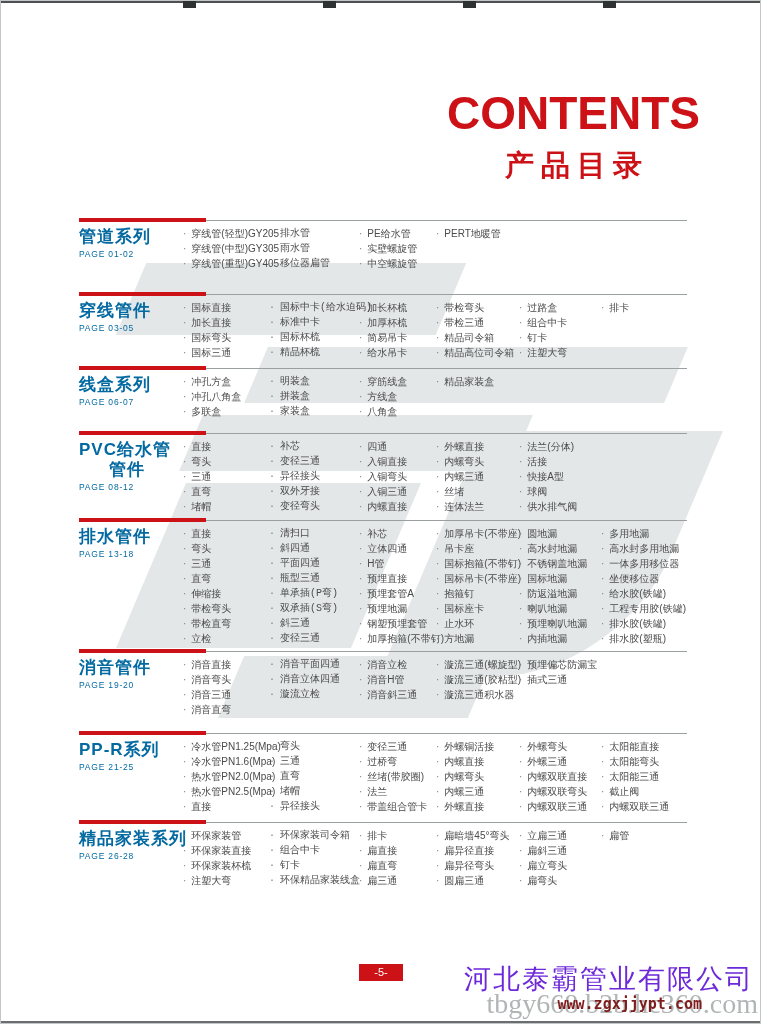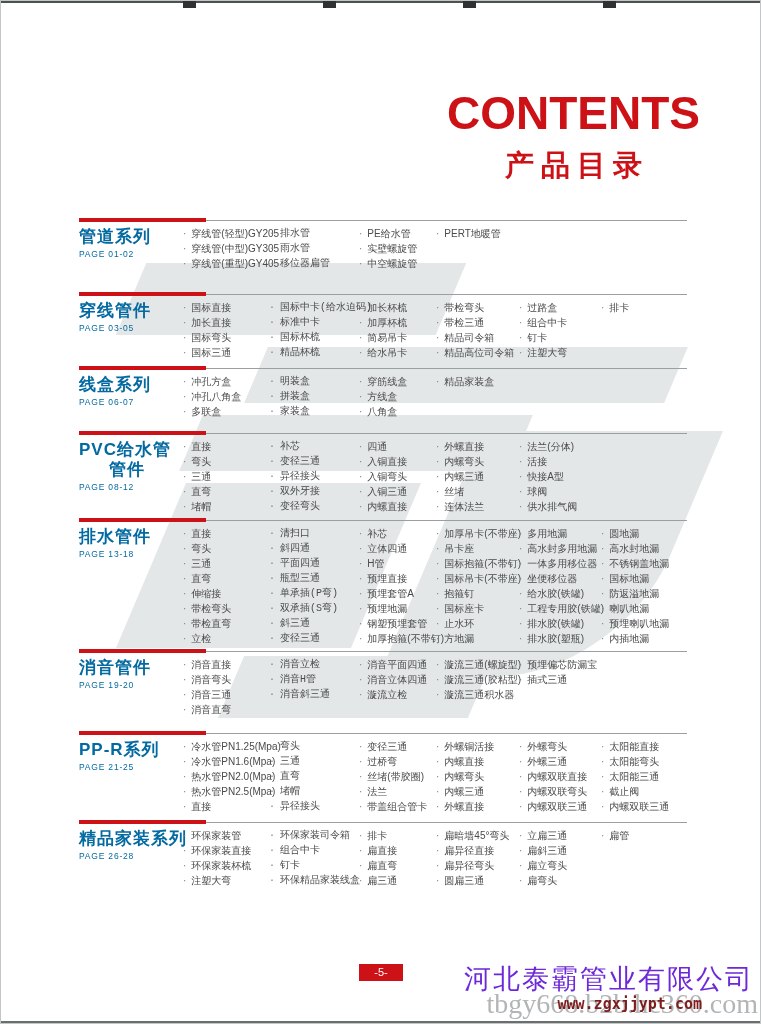--- a/index.html
+++ b/index.html
@@ -277,67 +277,67 @@
             <div class="toc-item">加厚吊卡(不带座)</div>
             <div class="toc-item">吊卡座</div>
             <div class="toc-item">国标抱箍(不带钉)</div>
             <div class="toc-item">国标吊卡(不带座)</div>
             <div class="toc-item">抱箍钉</div>
             <div class="toc-item">国标座卡</div>
             <div class="toc-item">止水环</div>
             <div class="toc-item">方地漏</div>
           </div>
           <div class="col">
+            <div class="toc-item">圆地漏</div>
+            <div class="toc-item">高水封地漏</div>
+            <div class="toc-item">不锈钢盖地漏</div>
+            <div class="toc-item">国标地漏</div>
+            <div class="toc-item">防返溢地漏</div>
+            <div class="toc-item">喇叭地漏</div>
+            <div class="toc-item">预埋喇叭地漏</div>
+            <div class="toc-item">内插地漏</div>
+          </div>
+          <div class="col">
             <div class="toc-item">多用地漏</div>
             <div class="toc-item">高水封多用地漏</div>
             <div class="toc-item">一体多用移位器</div>
             <div class="toc-item">坐便移位器</div>
             <div class="toc-item">给水胶(铁罐)</div>
             <div class="toc-item">工程专用胶(铁罐)</div>
             <div class="toc-item">排水胶(铁罐)</div>
             <div class="toc-item">排水胶(塑瓶)</div>
           </div>
-          <div class="col">
-            <div class="toc-item">圆地漏</div>
-            <div class="toc-item">高水封地漏</div>
-            <div class="toc-item">不锈钢盖地漏</div>
-            <div class="toc-item">国标地漏</div>
-            <div class="toc-item">防返溢地漏</div>
-            <div class="toc-item">喇叭地漏</div>
-            <div class="toc-item">预埋喇叭地漏</div>
-            <div class="toc-item">内插地漏</div>
-          </div>
         </div>
     </div>
 
     <div class="section" style="top: 648px;">
       <div class="sec-rule"></div>
       <div class="sec-rule-red"></div>
       <div class="sec-head">
         <div class="sec-title">
             <div>消音管件</div>
           </div>
         <div class="sec-page">PAGE 19-20</div>
       </div>
       <div class="cols">
           <div class="col">
             <div class="toc-item">消音直接</div>
             <div class="toc-item">消音弯头</div>
             <div class="toc-item">消音三通</div>
             <div class="toc-item">消音直弯</div>
           </div>
           <div class="col">
+            <div class="toc-item">消音平面四通</div>
+            <div class="toc-item">消音立体四通</div>
+            <div class="toc-item">漩流立检</div>
+          </div>
+          <div class="col">
             <div class="toc-item">消音立检</div>
             <div class="toc-item">消音H管</div>
             <div class="toc-item">消音斜三通</div>
-          </div>
-          <div class="col">
-            <div class="toc-item">消音平面四通</div>
-            <div class="toc-item">消音立体四通</div>
-            <div class="toc-item">漩流立检</div>
           </div>
           <div class="col">
             <div class="toc-item">漩流三通(螺旋型)</div>
             <div class="toc-item">漩流三通(胶粘型)</div>
             <div class="toc-item">漩流三通积水器</div>
           </div>
           <div class="col">
             <div class="toc-item">预埋偏芯防漏宝</div>
             <div class="toc-item">插式三通</div>
           </div>

